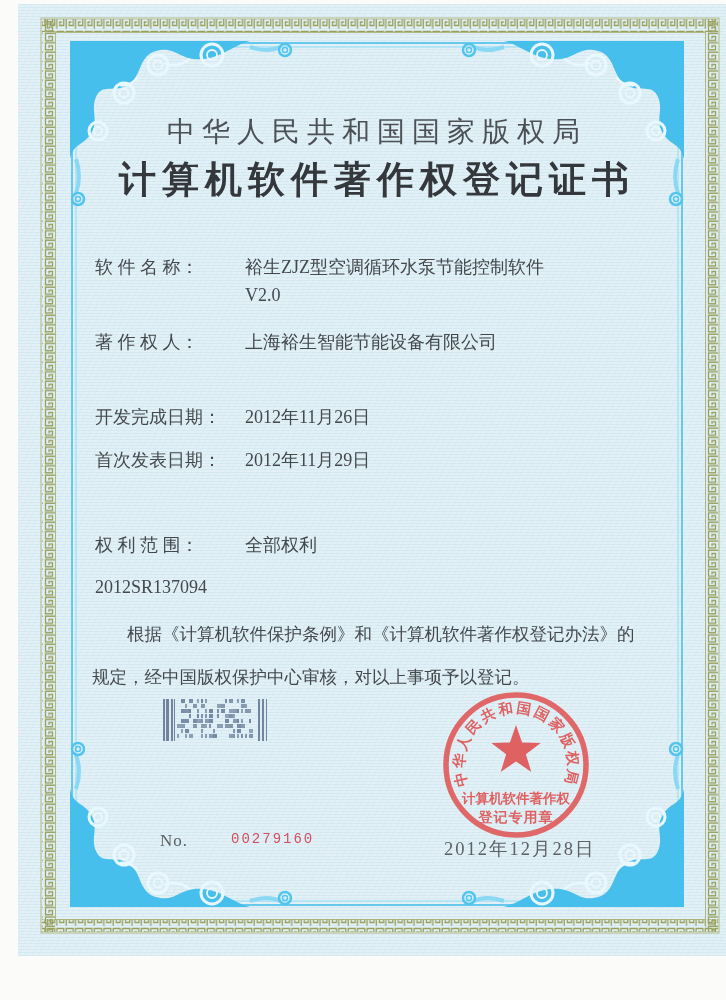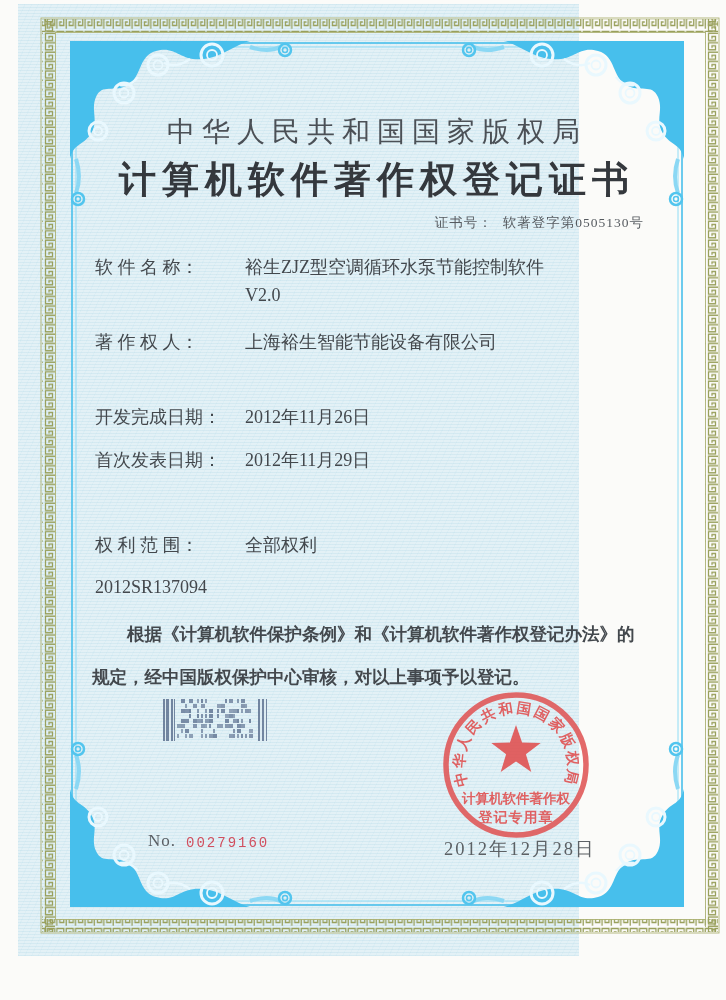--- a/index.html
+++ b/index.html
@@ -2,21 +2,21 @@
 <html><head>
 <meta charset="utf-8">
 <style>
   html,body{margin:0;padding:0;}
   body{
     width:726px;height:1000px;position:relative;overflow:hidden;
     background:#fbfbf9;
     font-family:"Liberation Serif","DejaVu Serif",serif;
   }
   .paper{
-    position:absolute;left:18px;top:4px;width:561px;height:952px;
+    position:absolute;left:18px;top:4px;width:708px;height:952px;
     background-color:#e3f1f6;
     background-image:
       repeating-linear-gradient(0deg, rgba(146,200,221,.18) 0 1px, rgba(255,255,255,0) 1px 3px),
       repeating-linear-gradient(115deg, rgba(160,212,230,.10) 0 1px, rgba(255,255,255,0) 1px 6px);
   }
   .border-svg{position:absolute;left:0;top:0;width:708px;height:952px;}
   .content{
     position:absolute;left:54px;top:39px;width:610px;height:862px;
     color:#43484d;
   }
@@ -35,34 +35,34 @@
   .certno .cn-label{margin-right:10px;}
   .frow{position:absolute;left:23px;display:flex;font-size:18px;line-height:28px;}
   .frow .flabel{width:150px;flex:0 0 150px;}
   .frow .fvalue{white-space:nowrap;}
   .r1{top:210px;} .r2{top:285px;} .r3{top:360px;} .r4{top:403px;justify-content:flex-end;}
   .r5{top:445px;} .r6{top:488px;} .r7{top:530px;}
   .statement{
     position:absolute;left:20px;top:570px;width:574px;
     font-size:17.5px;line-height:43px;color:#43484d;
   }
-  .statement .sline{display:block;white-space:nowrap;font-weight:bold;}
+  .statement .sline{display:block;white-space:nowrap;}
   .statement .sline.first{text-indent:2em;}
   .barcode{
     position:absolute;left:91px;top:656px;width:104px;height:42px;
     display:flex;opacity:.82;
   }
   .bc-start{flex:0 0 12px;background:repeating-linear-gradient(90deg,#5a6e8e 0 2px,#dceaf1 2px 3px,#5a6e8e 3px 6px,#dceaf1 6px 8px);}
   .bc-end{flex:0 0 9px;margin-left:2px;background:repeating-linear-gradient(90deg,#5a6e8e 0 2px,#dceaf1 2px 4px);}
   .bc-mid{flex:1;position:relative;margin:0 2px;}
   .bc-mid .cell{position:absolute;background:#5a6e8e;}
   .seal{position:absolute;left:356px;top:634px;width:176px;height:176px;}
   .serial{
-    position:absolute;left:76px;top:788px;font-size:17px;color:#5a5f64;
-    display:flex;align-items:flex-end;letter-spacing:1px;
+    position:absolute;left:88px;top:788px;font-size:17px;color:#5a5f64;
+    display:flex;align-items:flex-start;letter-spacing:1px;gap:33px;
   }
   .serial .sn{
     font-family:"Liberation Mono","DejaVu Sans Mono",monospace;
     color:#d14f5e;font-size:14px;letter-spacing:2px;margin-left:10px;
   }
   .issue-date{
     position:absolute;left:372px;top:793px;font-size:18.5px;color:#5c6165;letter-spacing:2px;
   }
 </style>
 </head>
@@ -123,23 +123,20 @@
     <use href="#cornerart" transform="translate(664,39) scale(-1,1)"></use>
     <use href="#cornerart" transform="translate(54,901) scale(1,-1)"></use>
     <use href="#cornerart" transform="translate(664,901) scale(-1,-1)"></use>
   </svg>
 
   <div class="content">
 
     <div class="authority">中华人民共和国国家版权局</div>
     <div class="main-title">计算机软件著作权登记证书</div>
 
-    <div class="certno">
-      <span class="cn-label">证书号：</span><span>软著登字第0505130号</span>
-    </div>
 
     <div class="frow r1">
       <span class="flabel">软  件  名  称：</span>
       <span class="fvalue">
         <span style="display:block">裕生ZJZ型空调循环水泵节能控制软件</span>
         <span style="display:block">V2.0</span>
       </span>
     </div>
     <div class="frow r2">
       <span class="flabel">著  作  权  人：</span>

